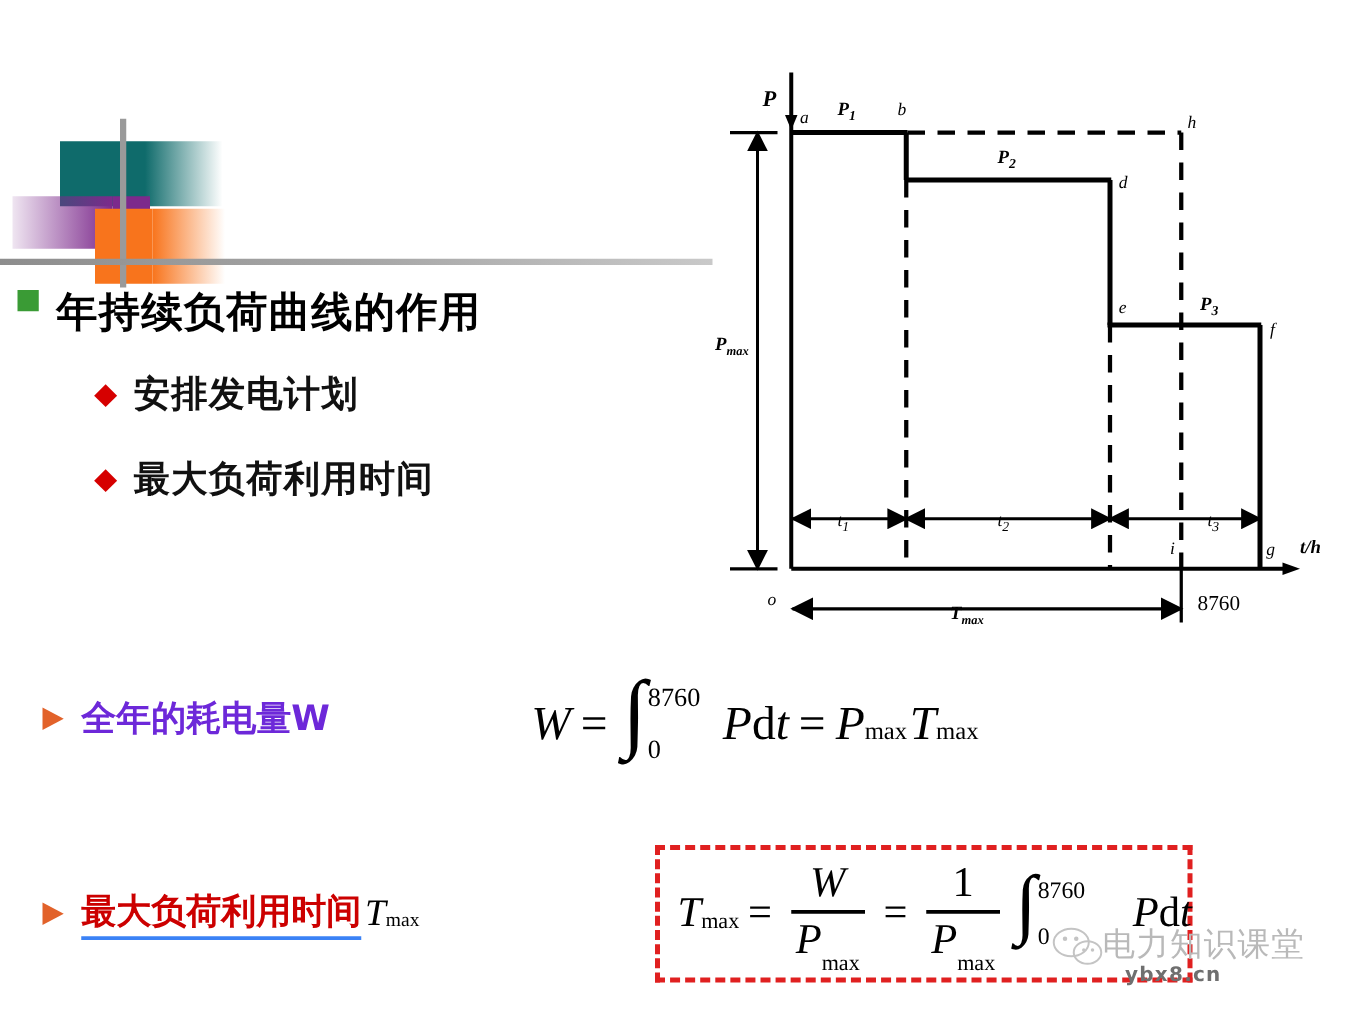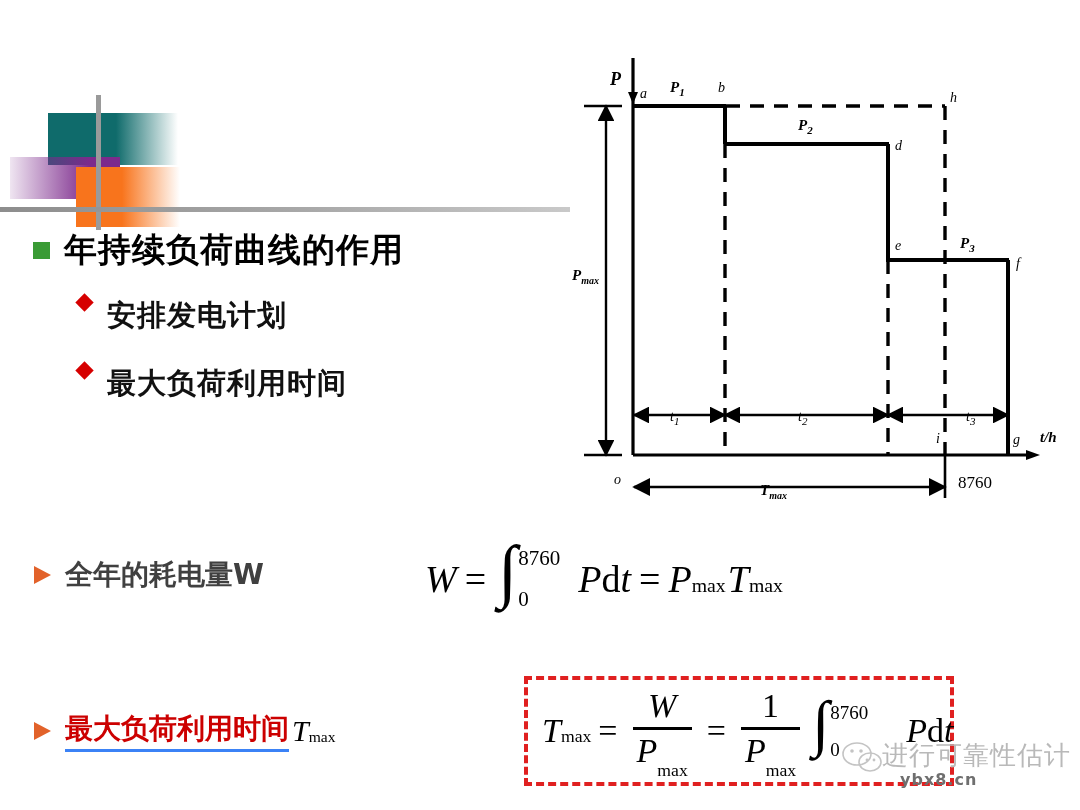--- a/index.html
+++ b/index.html
@@ -47,29 +47,29 @@
     background: #9a9a9a;
   }
   .orn-hline {
     position: absolute; left: 0px; top: 112px; width: 570px; height: 5px;
     background: linear-gradient(to right, #8d8d8d 0%, #a9a9a9 55%, #c9c9c9 100%);
   }
 
   
   #bullets { position: absolute; left: 0; top: 232px; width: 580px; }
 
-  .lvl1 { display: flex; align-items: center; margin-left: 33px; }
+  .lvl1 { display: flex; align-items: flex-start; margin-left: 14px; }
   .sq-green { width: 17px; height: 17px; background: #3a9b35; flex: none; margin-right: 14px; }
   .lvl1-text {
     font-family: "DejaVu Sans", sans-serif;
     font-size: 33px; font-weight: bold; color: #000; letter-spacing: 1px;
     line-height: 1.1;
   }
 
-  .lvl2 { display: flex; margin-left: 78px; margin-top: 28px; }
+  .lvl2 { display: flex; align-items: center; margin-left: 78px; margin-top: 28px; }
   .dia-red {
     width: 13px; height: 13px; background: #d60000; flex: none;
     transform: rotate(45deg); margin-right: 16px;
   }
   .lvl2-text {
     font-family: "DejaVu Sans", sans-serif;
     font-size: 29px; font-weight: bold; color: #111;
     letter-spacing: 1px;
   }
 
@@ -77,21 +77,21 @@
   .row3 { position: absolute; display: flex; align-items: center; }
   .arrow-orange {
     width: 0; height: 0; flex: none;
     border-top: 9px solid transparent;
     border-bottom: 9px solid transparent;
     border-left: 17px solid #e2622a;
     margin-right: 14px;
   }
   .row3-text {
     font-family: "DejaVu Sans", sans-serif;
-    font-size: 28px; font-weight: bold; color: #404040;
+    font-size: 28px; font-weight: bold; color: #6d28d9;
   }
   .row3-text.red {
     color: #cc0000;
     border-bottom: 3px solid #3b82f6;
     padding-bottom: 1px;
   }
 
   
   .math {
     font-family: "Liberation Serif", serif;
@@ -360,15 +360,15 @@
 
 <div id="watermark">
   <svg class="wm-icon" width="44" height="34" viewBox="0 0 44 34">
     <ellipse cx="17" cy="14" rx="14" ry="11" fill="none" stroke="#c4c4c4" stroke-width="1.6"></ellipse>
     <circle cx="12" cy="11" r="1.8" fill="#c4c4c4"></circle>
     <circle cx="21" cy="11" r="1.8" fill="#c4c4c4"></circle>
     <ellipse cx="30" cy="22" rx="11" ry="9" fill="none" stroke="#c4c4c4" stroke-width="1.6"></ellipse>
     <circle cx="27" cy="20" r="1.4" fill="#c4c4c4"></circle>
     <circle cx="34" cy="20" r="1.4" fill="#c4c4c4"></circle>
   </svg>
-  <span class="wm-text">进行可靠性估计</span>
+  <span class="wm-text">电力知识课堂</span>
   <span class="wm-sub">ybx8.cn</span>
 </div>
 
 </body></html>

